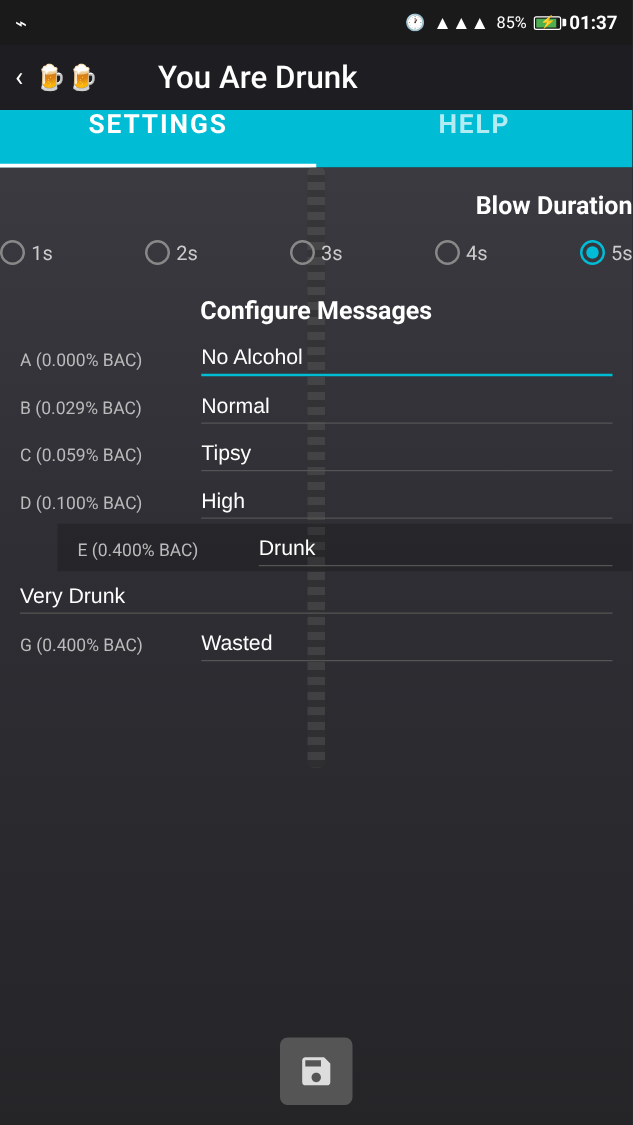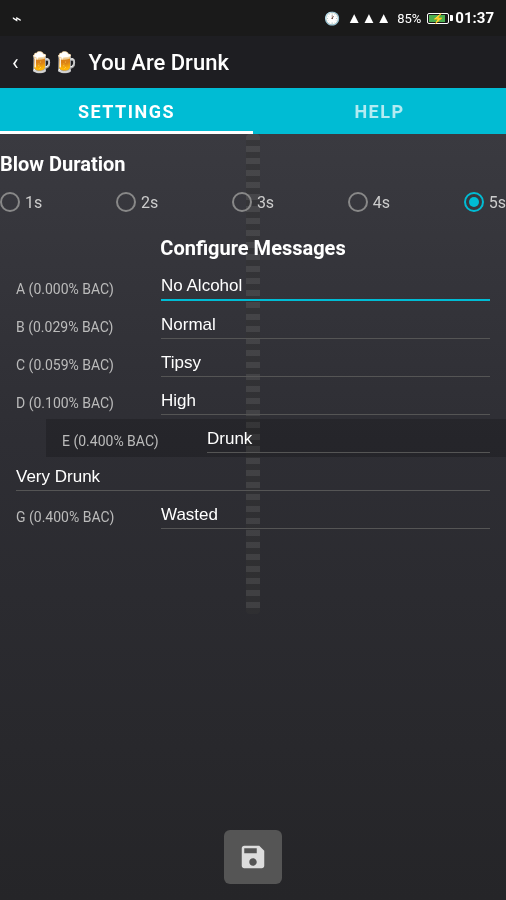--- a/index.html
+++ b/index.html
@@ -57,39 +57,39 @@
     #app-bar {
       width: 100%;
       height: 52px;
       background: #1e1e22;
       display: flex;
       align-items: center;
       padding: 0 12px;
       gap: 10px;
     }
     .back-arrow { color: #fff; font-size: 22px; cursor: pointer; }
-    .app-title { color: #fff; font-size: 22px; font-weight: 500; }
+    .app-title { color: #fff; font-size: 25px; font-weight: 500; margin-left: 38px; }
     .beer-emoji { font-size: 20px; }
 
     
     #tab-bar {
       width: 100%;
       height: 46px;
       background: #00bcd4;
       display: flex;
       align-items: center;
     }
     .tab-item {
       flex: 1;
       height: 100%;
       display: flex;
-      align-items: center;
+      align-items: flex-start;
       justify-content: center;
       color: #fff;
-      font-size: 18px;
+      font-size: 21px;
       font-weight: bold;
       letter-spacing: 1.5px;
       cursor: pointer;
       position: relative;
     }
     .tab-item.active::after {
       content: '';
       position: absolute;
       bottom: 0; left: 0; right: 0;
       height: 3px;
@@ -104,21 +104,21 @@
       background: linear-gradient(180deg, #3a3a40 0%, #2e2e34 40%, #252528 100%);
       overflow-y: auto;
       padding: 0 0 80px 0;
     }
 
     
     .section-title {
       color: #fff;
       font-size: 20px;
       font-weight: bold;
-      text-align: left;
+      text-align: right;
       padding: 18px 0 10px;
     }
 
     .radio-row {
       display: flex;
       align-items: center;
       justify-content: space-between;
       gap: 12px;
       padding: 6px 0 14px;
     }

